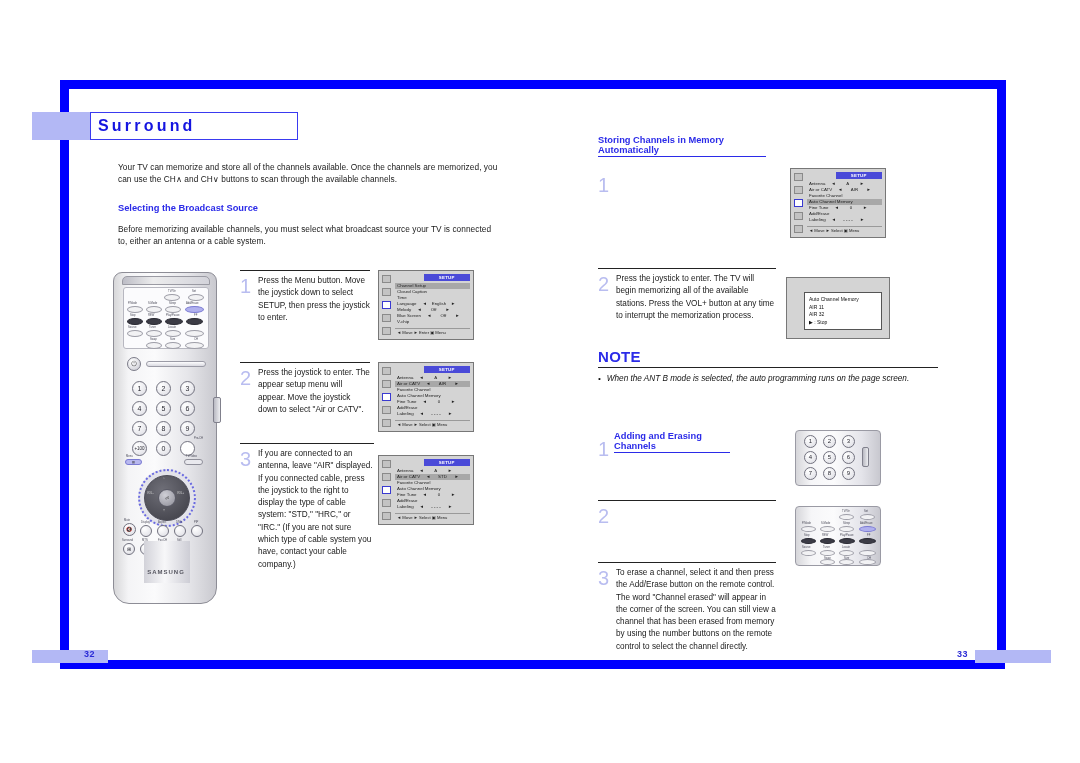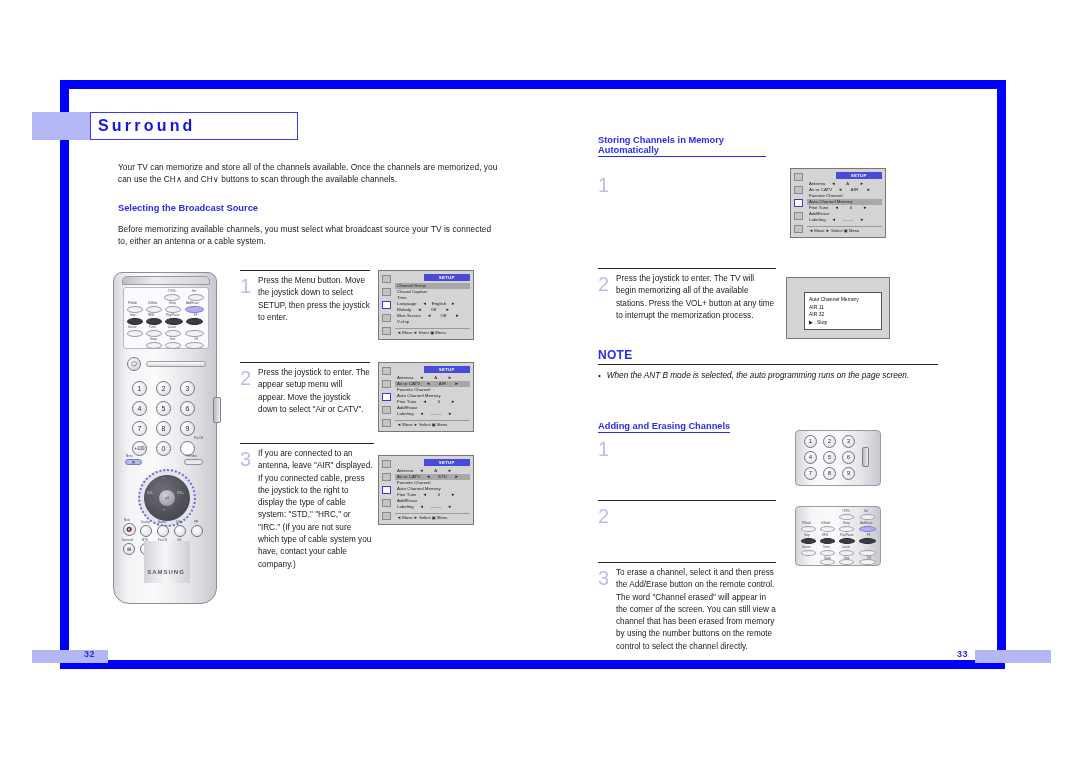--- a/index.html
+++ b/index.html
@@ -51,21 +51,21 @@
   .step{position:relative;}
   .step .rule{border-top:1px solid #222;height:0;}
   .step-row{display:flex;align-items:flex-start;padding-top:4px;}
   .step-num{
     font-size:20px;color:#b9bdf0;width:18px;flex:0 0 18px;line-height:1;
     font-family:"Liberation Sans", sans-serif;padding-top:1px;
   }
   .step-txt{font-size:8.2px;line-height:1.5;color:#1a1a1a;flex:1;}
 
   
-  .note-hd{font-size:12px;font-weight:bold;color:#2b2be8;letter-spacing:.3px;}
+  .note-hd{font-size:15px;font-weight:bold;color:#2b2be8;letter-spacing:.3px;}
   .note-rule{border-top:1px solid #222;margin-top:2px;width:100%;}
   .note-body{font-size:8.2px;font-style:italic;color:#111;margin-top:6px;display:flex;gap:6px;}
   .note-bullet{font-size:8px;line-height:1.3;}
 
   
   .osd{
     position:absolute;background:#d4d4d4;border:1px solid #777;
     box-sizing:border-box;padding:3px;
   }
   .osd-inner{display:flex;height:100%;}
@@ -243,21 +243,21 @@
   <div style="position:absolute;left:598px;top:348px;width:340px;">
     <div class="note-hd">NOTE</div>
     <div class="note-rule"></div>
     <div class="note-body">
       <span class="note-bullet">•</span>
       <span>When the ANT B mode is selected, the auto programming runs on the page screen.</span>
     </div>
   </div>
 
   <div style="position:absolute;left:598px;top:415px;width:148px;">
-    <h2 class="sub-title ul" style="margin:0;">Adding and Erasing Channels</h2>
+    <h2 class="sub-title ul" style="margin:16px;">Adding and Erasing Channels</h2>
   </div>
 
   <div style="position:absolute;left:598px;top:434px;width:178px;" class="step">
     <div class="step-row">
       <div class="step-num">1</div>
     </div>
   </div>
 
   <div style="position:absolute;left:598px;top:500px;width:178px;" class="step">
     <div class="rule"></div>

